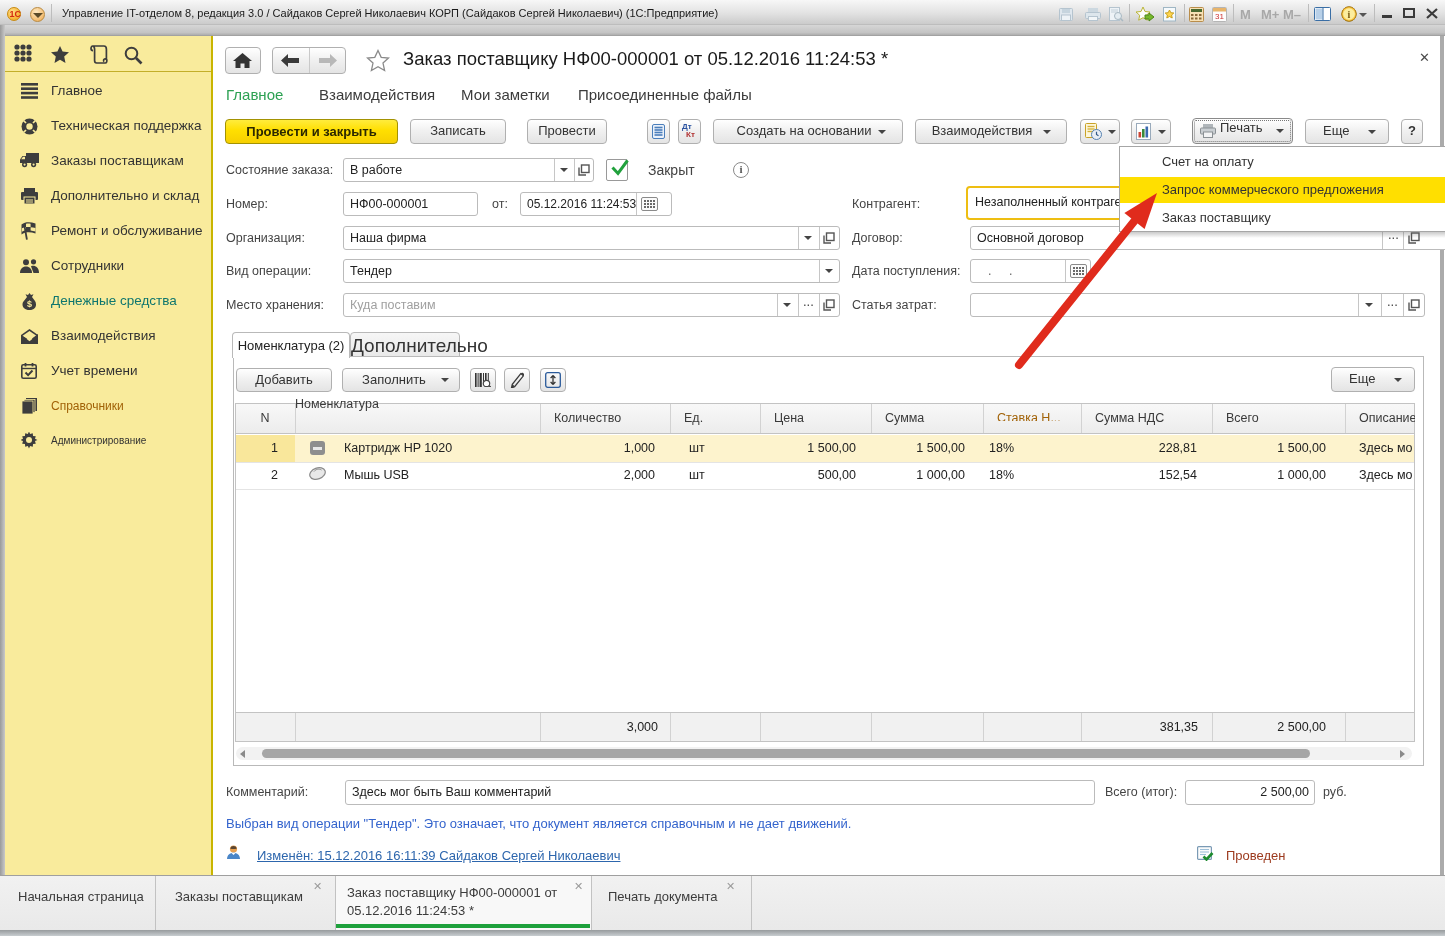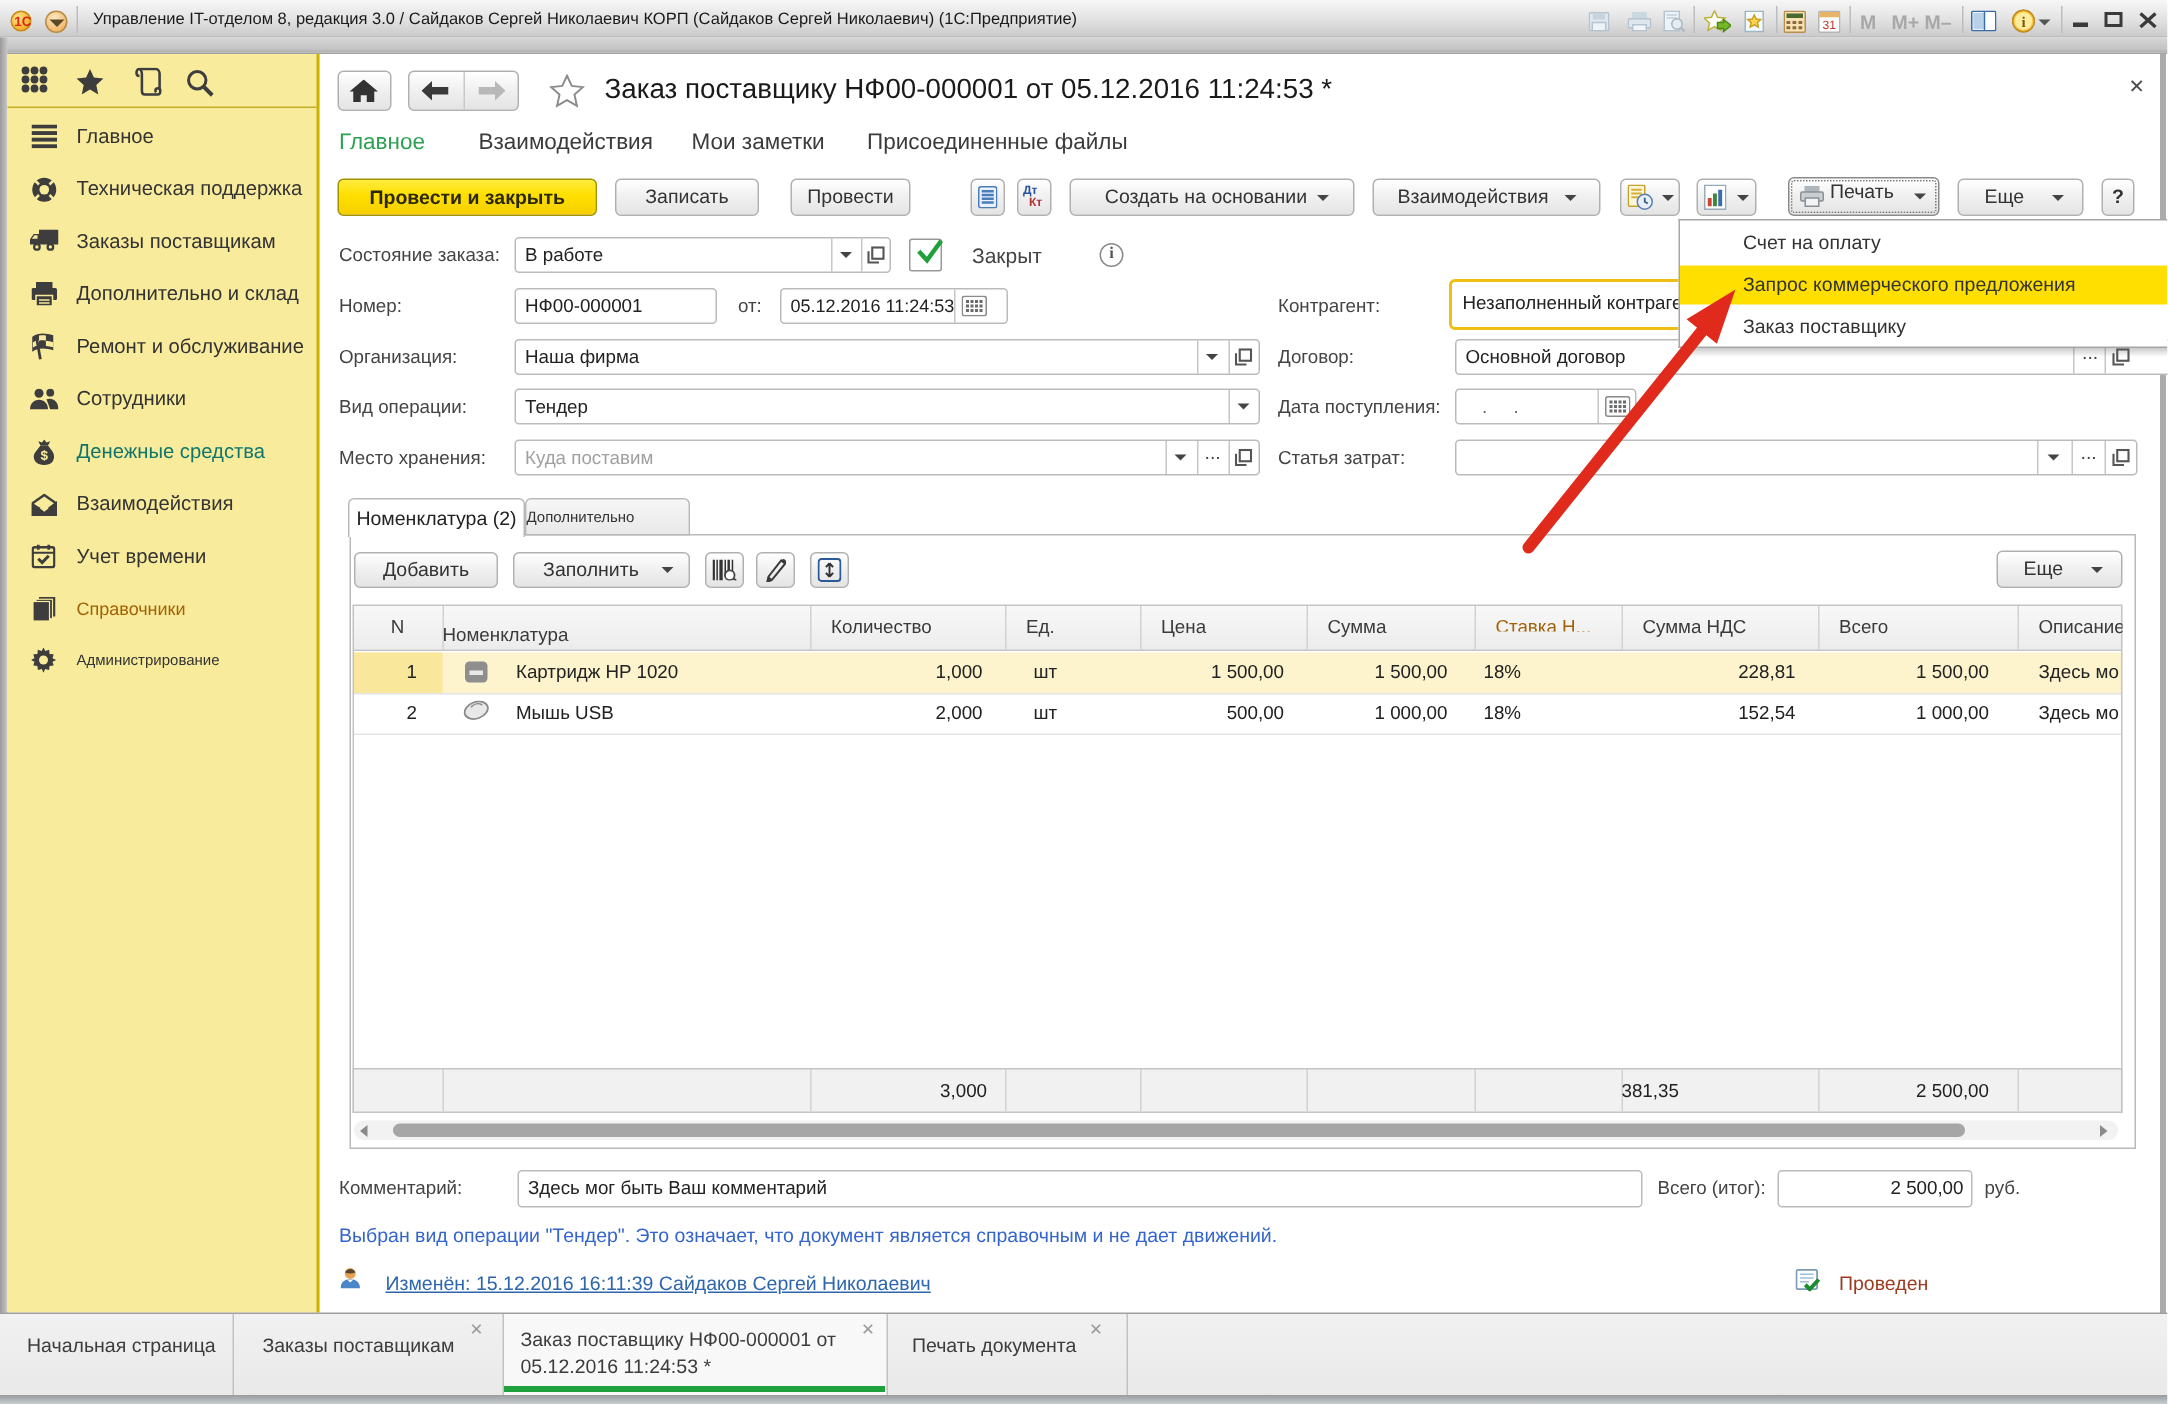--- a/index.html
+++ b/index.html
@@ -372,21 +372,21 @@
 <div class="dar" style="left:1365px;top:303px"></div>
 <div class="vsep" style="left:1381px;top:294px;height:22px"></div>
 <div class="a" style="left:1387px;top:295px;font-size:13px;color:#444;line-height:13px">...</div>
 <div class="vsep" style="left:1403px;top:294px;height:22px"></div>
 <svg class="a" style="left:1408px;top:299px" width="12" height="12" fill="none" stroke="#555" stroke-width="1.4">
     <rect x="3.5" y="1" width="7.5" height="7.5"></rect>
     <path d="M8 11H1V3.5"></path>
   </svg>
 
 <div class="a" style="left:233px;top:356px;width:1191px;height:410px;border:1px solid #b9b9b9;background:#fff"></div>
-<div class="a" style="left:350px;top:332px;width:110px;height:25px;background:linear-gradient(#f6f6f6,#e9e9e9);border:1px solid #b9b9b9;border-radius:4px 4px 0 0;font-size:10px;text-align:left;line-height:25px;color:#333">Дополнительно</div>
+<div class="a" style="left:350px;top:332px;width:110px;height:25px;background:linear-gradient(#f6f6f6,#e9e9e9);border:1px solid #b9b9b9;border-radius:4px 4px 0 0;font-size:19px;text-align:left;line-height:25px;color:#333">Дополнительно</div>
 <div class="a" style="left:232px;top:332px;width:118px;height:26px;background:#fff;border:1px solid #b9b9b9;border-bottom:none;border-radius:4px 4px 0 0;font-size:13px;text-align:center;line-height:26px;color:#222">Номенклатура (2)</div>
 <div class="btn" style="left:236px;top:368px;width:96px;height:24px">Добавить</div>
 <div class="btn" style="left:342px;top:368px;width:118px;height:24px;padding-right:14px">Заполнить</div>
 <div class="dar" style="left:441px;top:378px"></div>
 <div class="btn" style="left:470px;top:368px;width:26px;height:24px"></div>
 <svg class="a" style="left:475px;top:373px" width="16" height="14">
     <g fill="#333">
       <rect x="0" y="0" width="1.6" height="14"></rect>
       <rect x="2.6" y="0" width="1" height="14"></rect>
       <rect x="4.6" y="0" width="2.2" height="14"></rect>
@@ -405,21 +405,21 @@
   </svg>
 <div class="btn" style="left:540px;top:368px;width:26px;height:24px"></div>
 <svg class="a" style="left:545px;top:372px" width="16" height="16" fill="none" stroke="#2a5a9a" stroke-width="1.3">
     <rect x="0.7" y="0.7" width="14.6" height="14.6" rx="2"></rect>
     <path d="M8 3.5v9M8 3.5l-2.4 2.6M8 3.5l2.4 2.6M8 12.5l-2.4-2.6M8 12.5l2.4-2.6" stroke="#333"></path>
   </svg>
 <div class="btn" style="left:1331px;top:367px;width:84px;height:25px;text-align:left;padding-left:17px">Еще</div>
 <div class="dar" style="left:1394px;top:378px"></div>
 <div class="a" style="left:235px;top:403px;width:1180px;height:31px;background:linear-gradient(#f8f8f8,#ececec);border:1px solid #c3c3c3"></div>
 <div class="a" style="left:235px;top:403px;width:60px;height:31px;font-size:12.5px;color:#3a3a3a;line-height:31px;text-align:center;overflow:hidden;white-space:nowrap">N</div>
-<div class="a" style="left:295px;top:408px;width:245px;height:31px;font-size:12.5px;color:#3a3a3a;line-height:31px;padding-left:0;overflow:hidden;white-space:nowrap">Номенклатура</div>
+<div class="a" style="left:295px;top:389px;width:245px;height:31px;font-size:12.5px;color:#3a3a3a;line-height:31px;padding-left:0;overflow:hidden;white-space:nowrap">Номенклатура</div>
 <div class="a" style="left:540px;top:403px;width:130px;height:31px;font-size:12.5px;color:#3a3a3a;line-height:31px;padding-left:14px;overflow:hidden;white-space:nowrap">Количество</div>
 <div class="a" style="left:670px;top:403px;width:90px;height:31px;font-size:12.5px;color:#3a3a3a;line-height:31px;padding-left:14px;overflow:hidden;white-space:nowrap">Ед.</div>
 <div class="a" style="left:760px;top:403px;width:111px;height:31px;font-size:12.5px;color:#3a3a3a;line-height:31px;padding-left:14px;overflow:hidden;white-space:nowrap">Цена</div>
 <div class="a" style="left:871px;top:403px;width:112px;height:31px;font-size:12.5px;color:#3a3a3a;line-height:31px;padding-left:14px;overflow:hidden;white-space:nowrap">Сумма</div>
 <div class="a" style="left:983px;top:403px;width:98px;height:18px;font-size:12.5px;color:#a16207;line-height:31px;padding-left:14px;overflow:hidden;white-space:nowrap">Ставка Н...</div>
 <div class="a" style="left:1081px;top:403px;width:131px;height:31px;font-size:12.5px;color:#3a3a3a;line-height:31px;padding-left:14px;overflow:hidden;white-space:nowrap">Сумма НДС</div>
 <div class="a" style="left:1212px;top:403px;width:133px;height:31px;font-size:12.5px;color:#3a3a3a;line-height:31px;padding-left:14px;overflow:hidden;white-space:nowrap">Всего</div>
 <div class="a" style="left:1345px;top:403px;width:70px;height:31px;font-size:12.5px;color:#3a3a3a;line-height:31px;padding-left:14px;overflow:hidden;white-space:nowrap">Описание</div>
 <div class="vsep" style="left:295px;top:404px;height:29px;background:#d2d2d2"></div>
 <div class="vsep" style="left:540px;top:404px;height:29px;background:#d2d2d2"></div>
@@ -466,21 +466,21 @@
 <div class="vsep" style="left:295px;top:713px;height:28px;background:#d2d2d2"></div>
 <div class="vsep" style="left:540px;top:713px;height:28px;background:#d2d2d2"></div>
 <div class="vsep" style="left:670px;top:713px;height:28px;background:#d2d2d2"></div>
 <div class="vsep" style="left:760px;top:713px;height:28px;background:#d2d2d2"></div>
 <div class="vsep" style="left:871px;top:713px;height:28px;background:#d2d2d2"></div>
 <div class="vsep" style="left:983px;top:713px;height:28px;background:#d2d2d2"></div>
 <div class="vsep" style="left:1081px;top:713px;height:28px;background:#d2d2d2"></div>
 <div class="vsep" style="left:1212px;top:713px;height:28px;background:#d2d2d2"></div>
 <div class="vsep" style="left:1345px;top:713px;height:28px;background:#d2d2d2"></div>
 <div class="a" style="left:540px;top:712px;width:130px;height:30px;font-size:12.5px;line-height:30px;color:#222;text-align:right;padding-right:12px">3,000</div>
-<div class="a" style="left:1081px;top:712px;width:131px;height:30px;font-size:12.5px;line-height:30px;color:#222;text-align:left;padding-right:14px">381,35</div>
+<div class="a" style="left:1081px;top:712px;width:131px;height:30px;font-size:12.5px;line-height:30px;color:#222;text-align:right;padding-right:14px">381,35</div>
 <div class="a" style="left:1212px;top:712px;width:133px;height:30px;font-size:12.5px;line-height:30px;color:#222;text-align:right;padding-right:19px">2 500,00</div>
 <div class="a" style="left:236px;top:747px;width:1176px;height:13px;background:#f2f2f2;border-radius:7px"></div>
 <div class="a" style="left:262px;top:749px;width:1048px;height:9px;background:#a6a6a6;border-radius:5px"></div>
 <div class="a" style="left:240px;top:750px;width:0;height:0;border-top:4px solid transparent;border-bottom:4px solid transparent;border-right:5px solid #8a8a8a"></div>
 <div class="a" style="left:1400px;top:750px;width:0;height:0;border-top:4px solid transparent;border-bottom:4px solid transparent;border-left:5px solid #8a8a8a"></div>
 
 <div class="lbl" style="left:226px;top:780px">Комментарий:</div>
 <div class="inp" style="left:345px;top:780px;width:750px;height:25px;line-height:23px">Здесь мог быть Ваш комментарий</div>
 <div class="lbl" style="left:1105px;top:780px">Всего (итог):</div>
 <div class="inp" style="left:1185px;top:780px;width:130px;height:25px;line-height:23px;text-align:right;padding-right:5px;padding-left:0">2 500,00</div>

